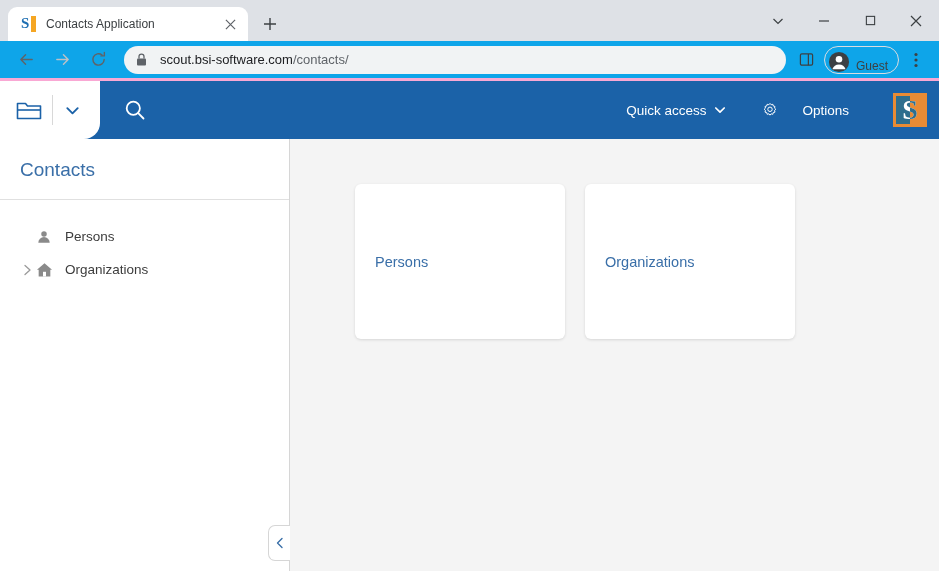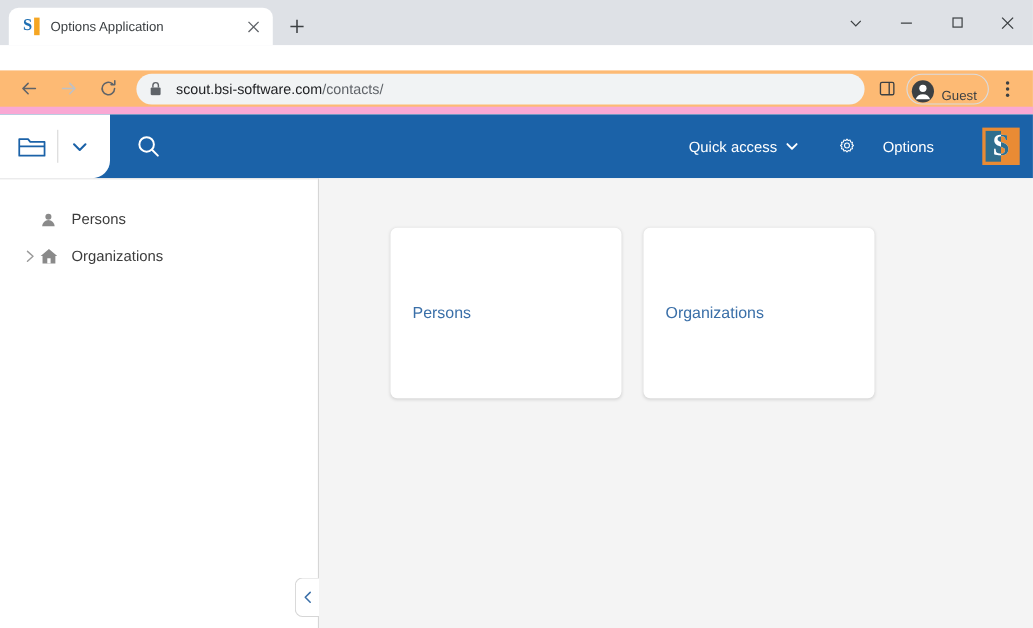--- a/index.html
+++ b/index.html
@@ -81,27 +81,26 @@
     align-items: center;
   }
   .win-btn {
     width: 46px; height: 41px;
     display: flex; align-items: center; justify-content: center;
     color: #3c4043;
   }
 
   .toolbar {
     height: 40px;
-    background: #fdba74;
+    background: #0ea5e9;
     display: flex;
     align-items: center;
     padding: 0 8px;
     flex: 0 0 40px;
-    border-bottom: 7px solid #f9a8d4;
-    margin-top: 23px;
+    border-bottom: 3px solid #f9a8d4;
   }
   .nav-btn {
     width: 32px; height: 32px;
     display: flex; align-items: center; justify-content: center;
     border-radius: 50%;
     color: #5f6368;
     flex: 0 0 32px;
     margin: 0 2px;
   }
   .nav-btn.disabled { color: #bdc1c6; }
@@ -351,21 +350,21 @@
 <body>
 
 <div class="browser">
 
   <div class="tabstrip">
     <div class="tab">
       <div class="tab-favicon">
         <div class="fav-bar"></div>
         <div class="fav-s">S</div>
       </div>
-      <div class="tab-title">Options Application</div>
+      <div class="tab-title">Contacts Application</div>
       <div class="tab-close">
         <svg width="11" height="11" viewBox="0 0 12 12">
             <path d="M1 1 L11 11 M11 1 L1 11" stroke="currentColor" stroke-width="1.3" fill="none"></path>
           </svg>
       </div>
     </div>
     <div class="newtab">
       <svg width="14" height="14" viewBox="0 0 14 14">
           <path d="M7 1 V13 M1 7 H13" stroke="currentColor" stroke-width="1.4" fill="none"></path>
         </svg>
@@ -502,20 +501,21 @@
           <div class="logo-rect"></div>
           <div class="logo-s">S</div>
           <div class="logo-s-overlay">S</div>
         </div>
       </div>
     </div>
 
     <div class="app-body">
 
       <div class="sidebar">
+        <div class="sidebar-title">Contacts</div>
         <div class="sidebar-sep"></div>
 
         <div class="nav-list">
 
           <div class="nav-item">
             <span class="nav-expander"></span>
             <span class="nav-icon">
               <svg width="16" height="16" viewBox="0 0 18 18">
                 <circle cx="9" cy="5.6" r="3.1" fill="currentColor"></circle>
                 <path d="M2.6 15.5 A6.4 6.4 0 0 1 15.4 15.5 Z" fill="currentColor"></path>

